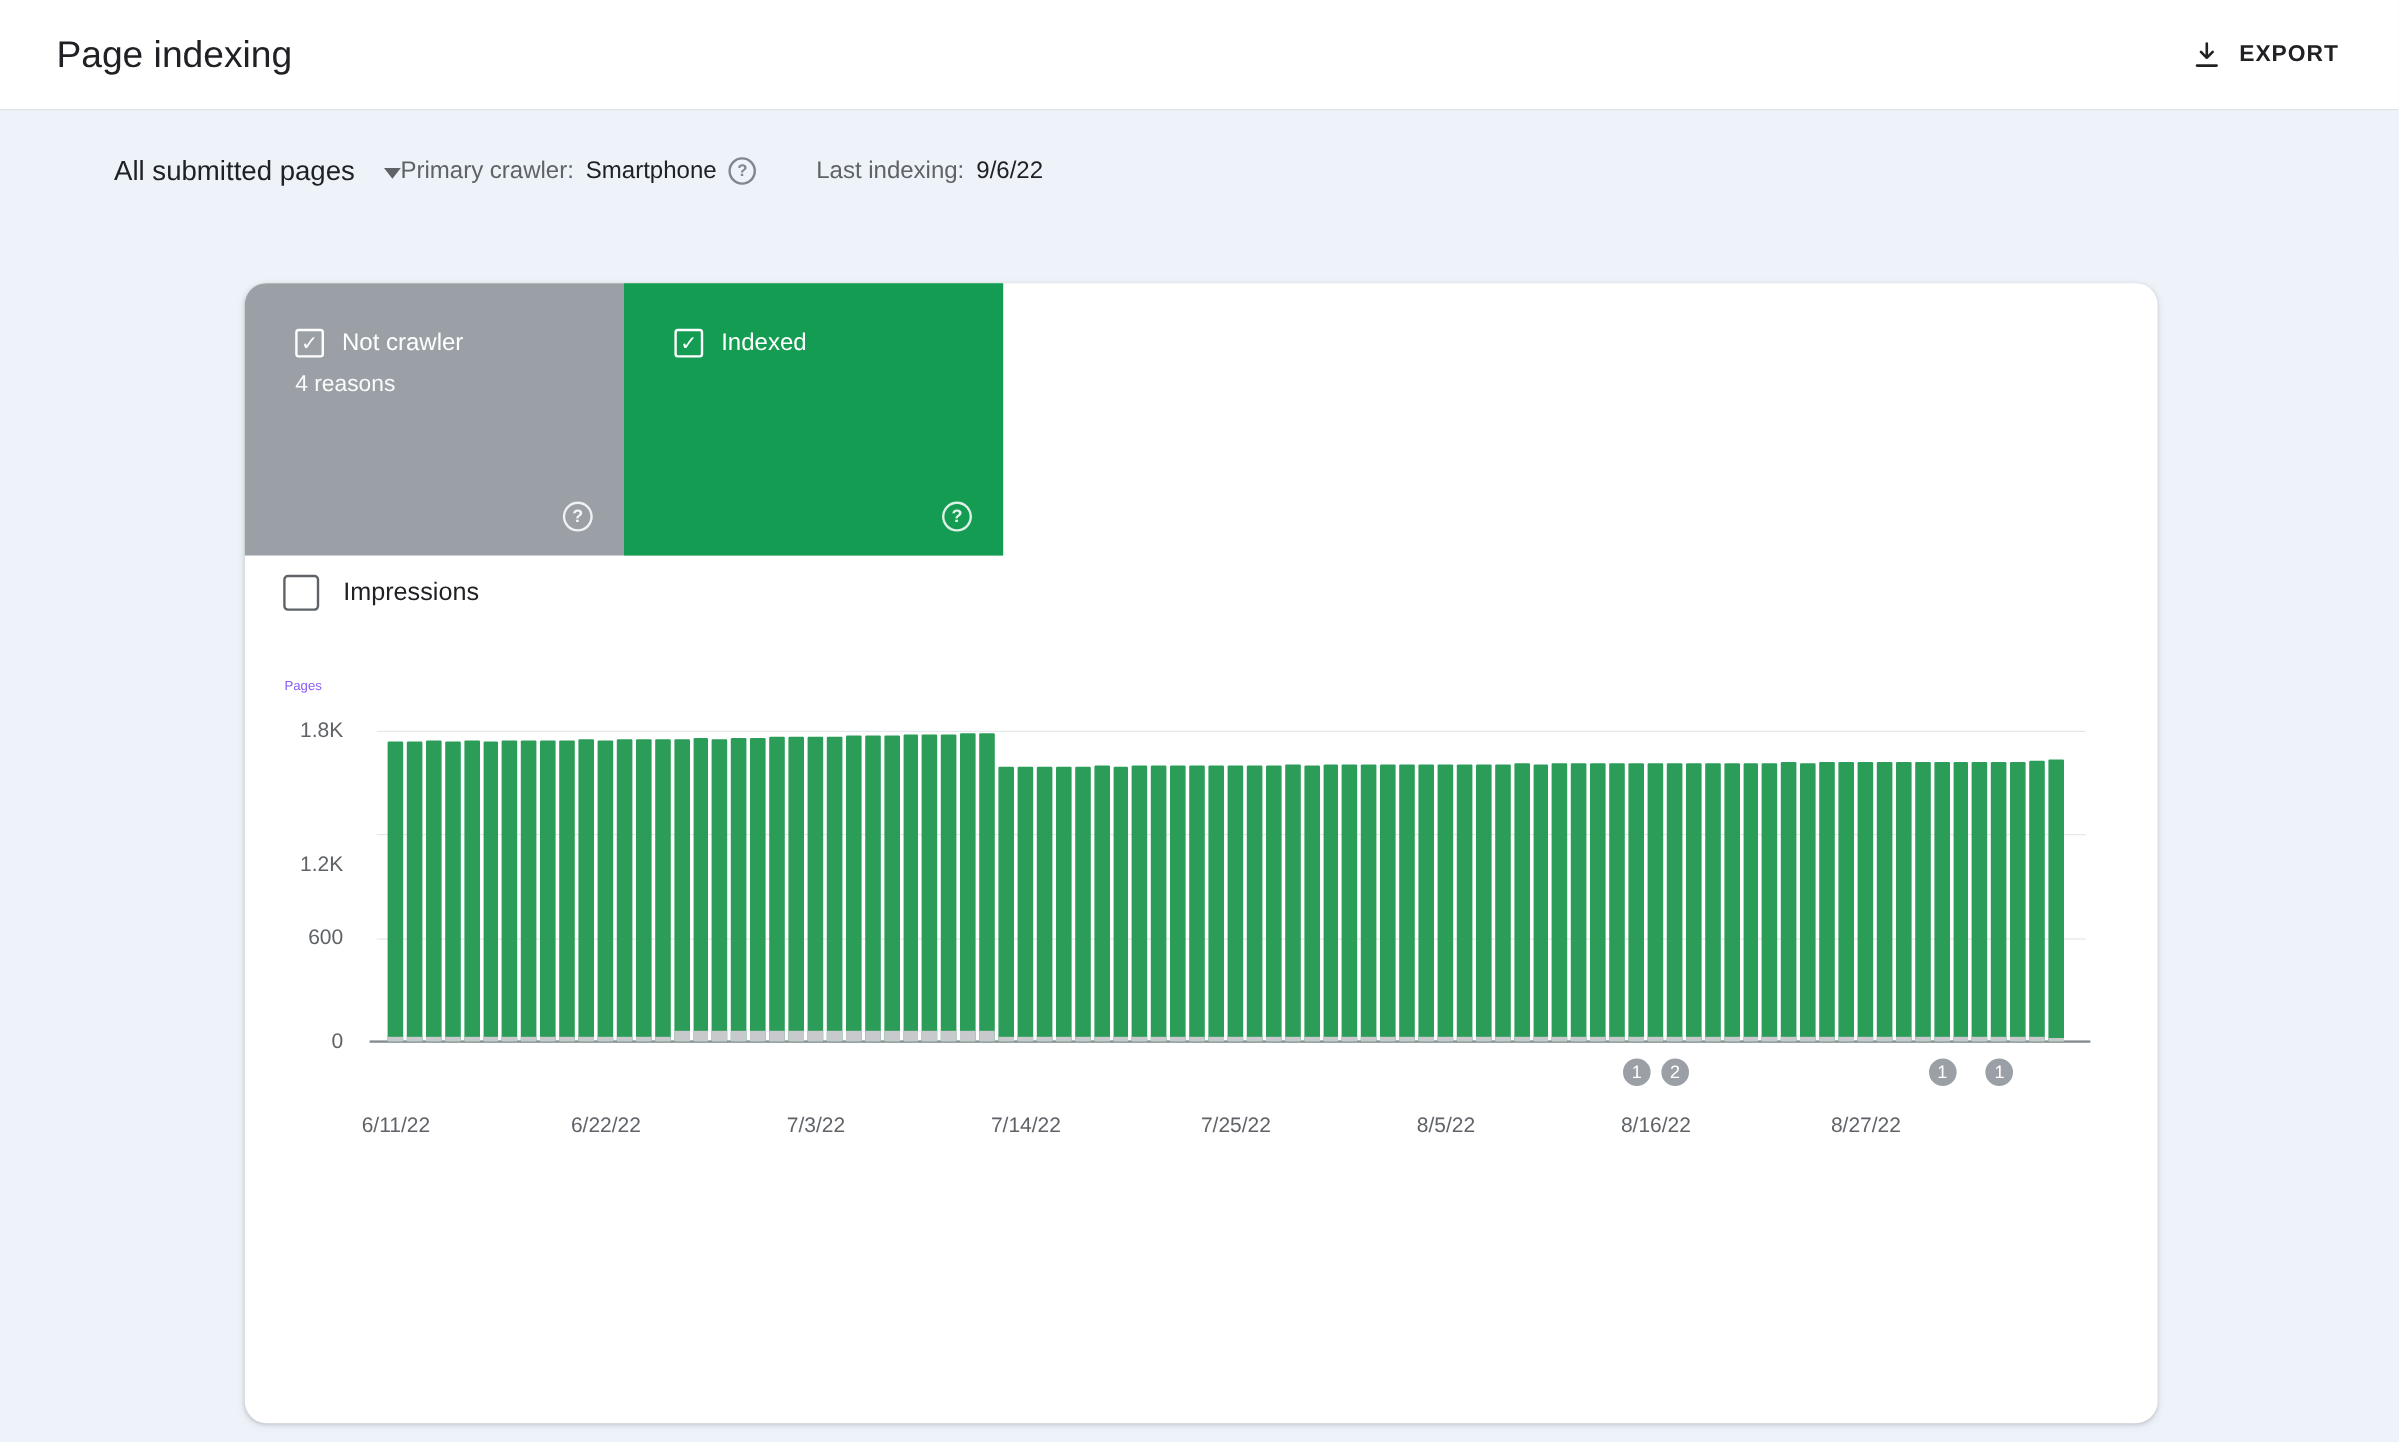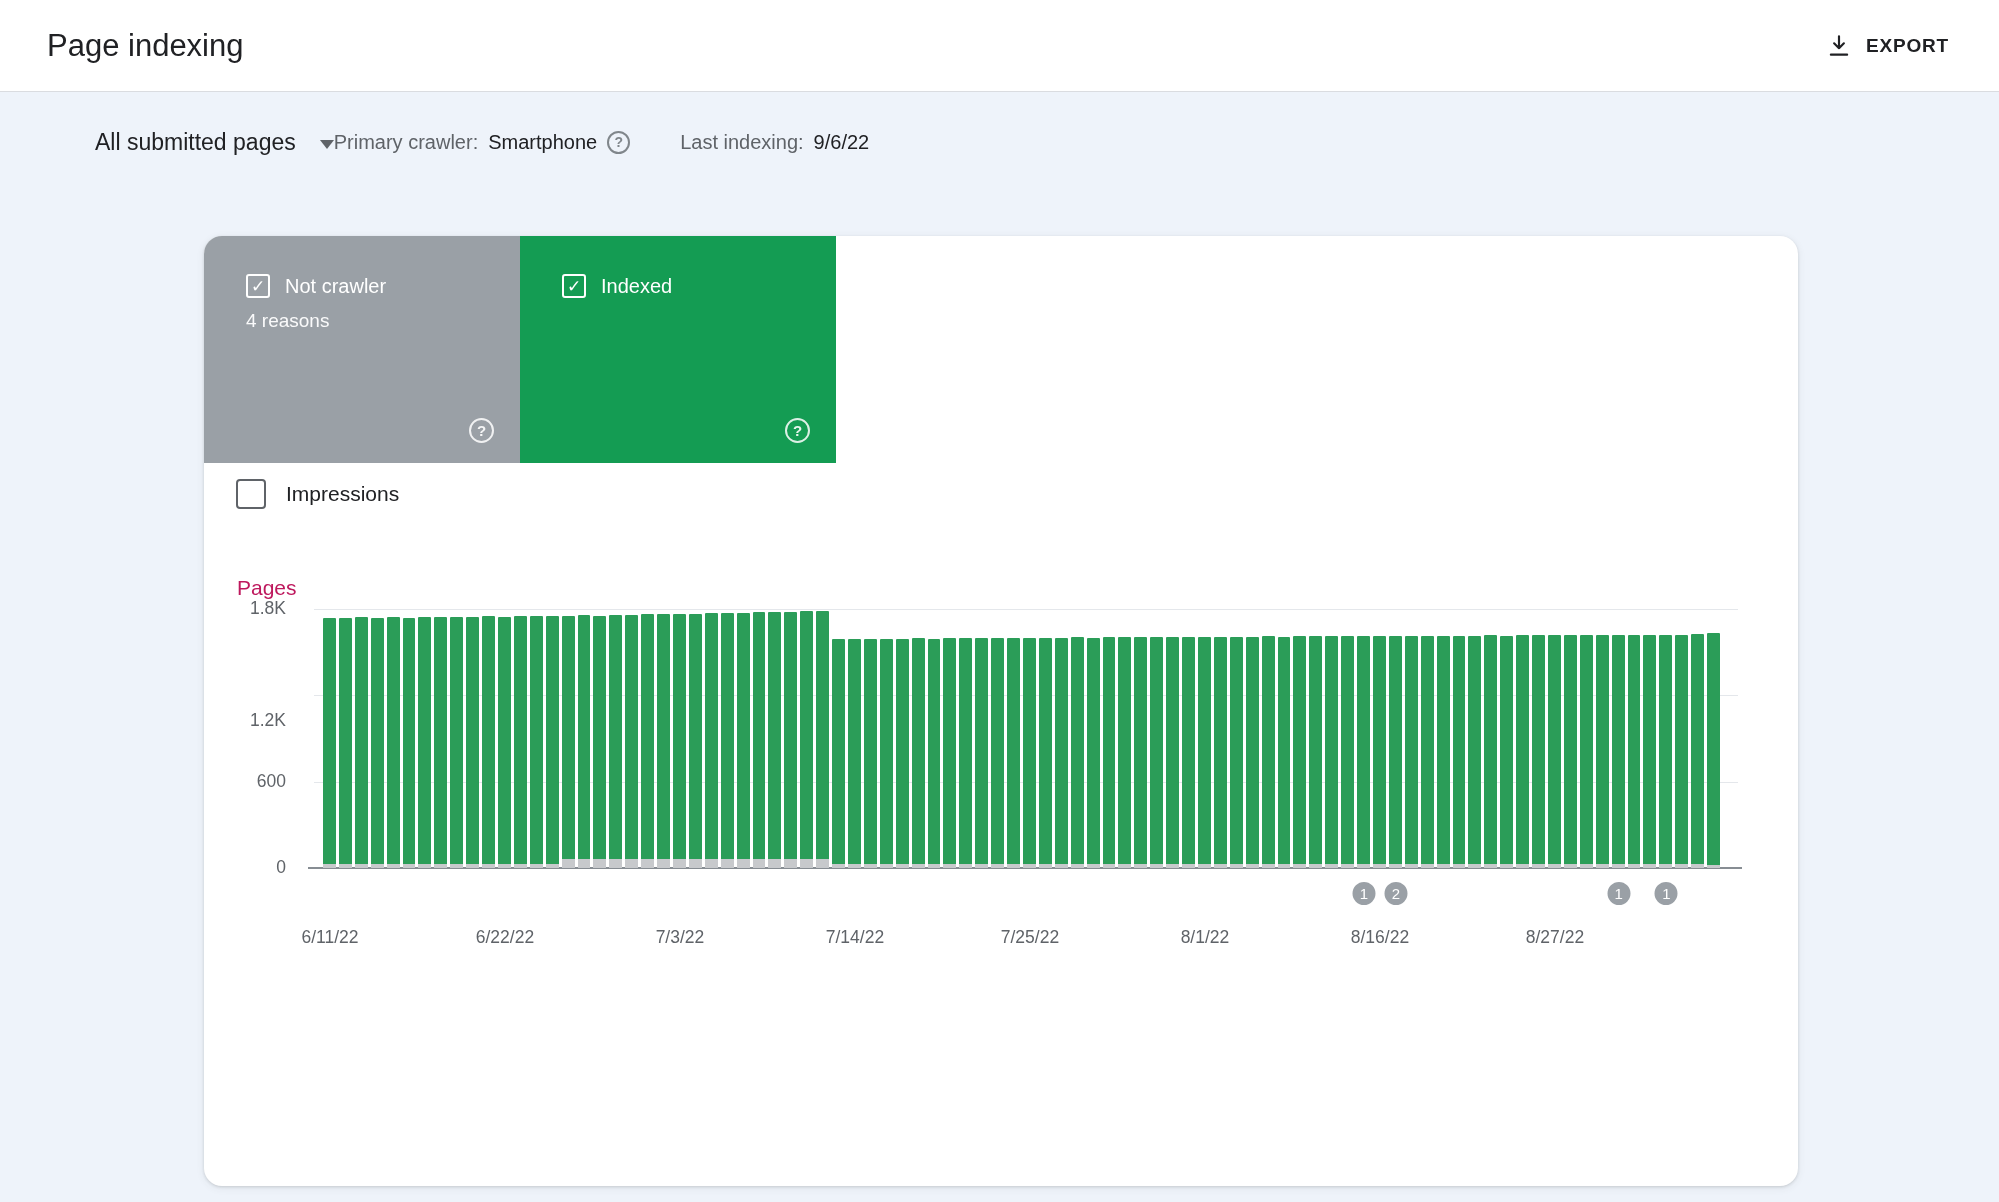--- a/index.html
+++ b/index.html
@@ -68,21 +68,21 @@
     color:rgba(255,255,255,.9); font-size:15px; font-weight:700;
     display:flex; align-items:center; justify-content:center; cursor:pointer;
   }
 
   
   .impressions{ position:absolute; left:32px; top:243px; display:flex; align-items:center; gap:20px; cursor:pointer; }
   .impressions .box{ width:30px; height:30px; border:2px solid #5f6368; border-radius:4px; background:#fff; }
   .impressions .lbl{ font-size:21px; color:#202124; }
 
   
-  .pages-label{ position:absolute; left:33px; top:340px; font-size:21px; color:#be185d; }
+  .pages-label{ position:absolute; left:33px; top:330px; font-size:11px; color:#8b5cf6; }
   .ylab{ position:absolute; left:14px; width:68px; text-align:right; font-size:17.5px; color:#5f6368; }
   .y0{ top:362px; } .y1{ top:474px; } .y2{ top:535px; } .y3{ top:621px; }
 
   .plot{ position:absolute; left:110px; top:373px; width:1424px; height:259px; }
   .gl{ position:absolute; left:0; right:0; height:1px; background:#e4e7eb; }
   .g0{ top:0; } .g1{ top:86px; } .g2{ top:173px; }
   .baseline{ position:absolute; left:-6px; right:-4px; bottom:-1px; height:2px; background:#878d93; }
 
   .bars{ position:absolute; left:8px; right:16px; top:0; bottom:0; }
   .slot{ position:absolute; bottom:0; height:100%; }
@@ -528,21 +528,21 @@
         </div>
         <div class="slot" style="left: 98.8636%; width: 1.13636%;">
           <div class="bg-green" style="height: 90.5556%; background: rgb(43, 157, 88);"></div>
           <div class="bg-gray" style="height: 1.27778%; background: rgb(199, 201, 204);"></div>
         </div>
         <div class="xlab" style="left: 0.568182%;">6/11/22</div>
         <div class="xlab" style="left: 13.0682%;">6/22/22</div>
         <div class="xlab" style="left: 25.5682%;">7/3/22</div>
         <div class="xlab" style="left: 38.0682%;">7/14/22</div>
         <div class="xlab" style="left: 50.5682%;">7/25/22</div>
-        <div class="xlab" style="left: 63.0682%;">8/1/22</div>
+        <div class="xlab" style="left: 63.0682%;">8/5/22</div>
         <div class="xlab" style="left: 75.5682%;">8/16/22</div>
         <div class="xlab" style="left: 88.0682%;">8/27/22</div>
         <div class="marker" style="left: 74.4318%;">1</div>
         <div class="marker" style="left: 76.7045%;">2</div>
         <div class="marker" style="left: 92.6136%;">1</div>
         <div class="marker" style="left: 96.0227%;">1</div>
       </div>
   </div>
 
 

